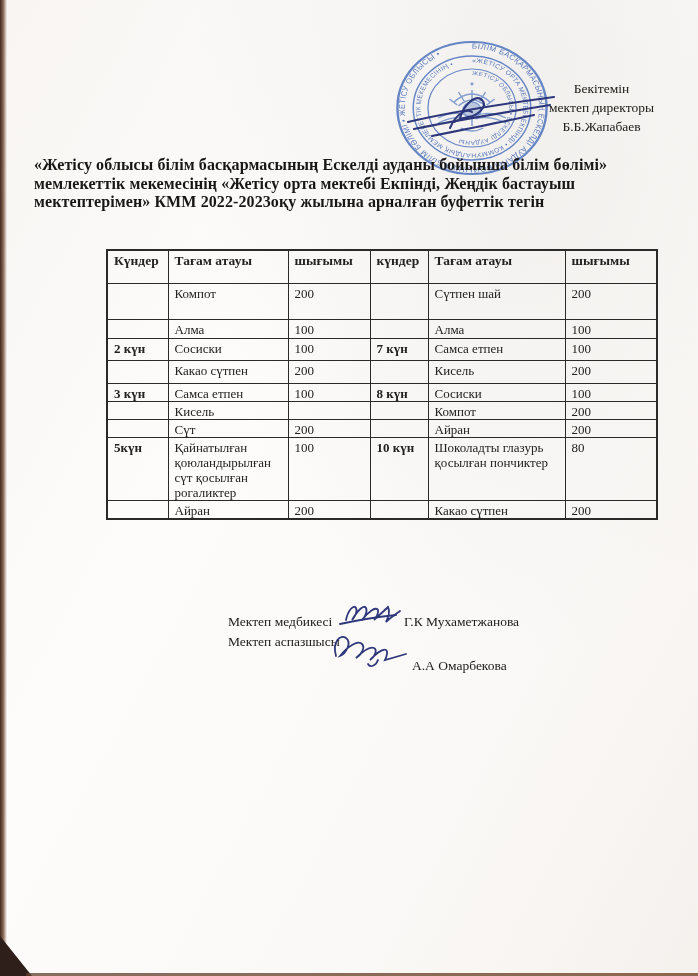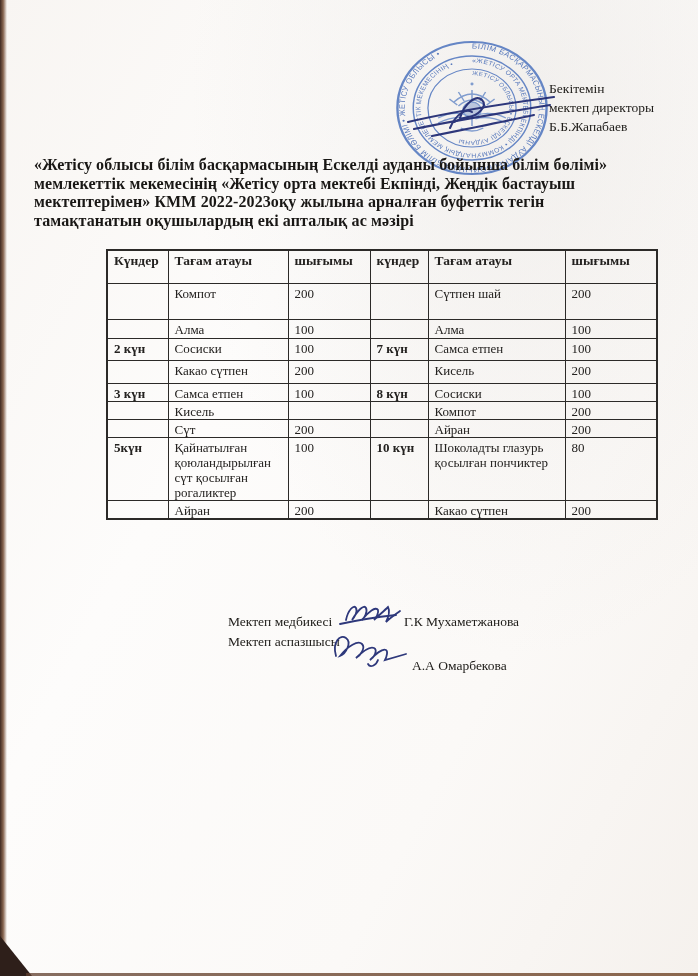--- a/index.html
+++ b/index.html
@@ -21,21 +21,21 @@
   .corner-bl{
     position:absolute;left:0;bottom:0;width:0;height:0;
     border-bottom:40px solid #2e1f1a;border-right:32px solid transparent;
   }
   .edge-bottom{
     position:absolute;left:26px;right:0;bottom:0;height:3px;
     background:linear-gradient(to right,rgba(95,62,45,.75),rgba(128,88,60,.9));
   }
   .seal{position:absolute;left:393px;top:38px;opacity:.93;}
   .approval{
-    position:absolute;top:79px;right:44px;text-align:left;
+    position:absolute;top:79px;right:44px;text-align:center;
     font-size:13.5px;line-height:19px;color:#22201d;
   }
   .sig-director{position:absolute;left:402px;top:84px;}
   .doc-title{
     position:absolute;top:156px;left:34px;width:648px;text-align:left;
     font-weight:bold;font-size:16px;line-height:18.6px;letter-spacing:.1px;color:#191715;
   }
   .menu-wrap{position:absolute;left:106px;top:249px;}
   table.menu{
     border-collapse:collapse;table-layout:fixed;width:550px;
@@ -118,21 +118,20 @@
       <path d="M12 45 C50 37 105 28 148 21"></path>
       <path d="M30 52 C60 46 100 38 132 31"></path>
       <path d="M48 44 C54 30 64 24 70 28"></path>
     </g>
   </svg>
 
   <div class="doc-title">
     <div>«Жетісу облысы білім басқармасының Ескелді ауданы бойынша білім бөлімі»</div>
     <div>мемлекеттік мекемесінің  «Жетісу орта мектебі Екпінді, Жеңдік бастауыш</div>
     <div>мектептерімен» КММ 2022-2023оқу жылына арналған  буфеттік   тегін</div>
-    <div>тамақтанатын оқушылардың  екі апталық  ас мәзірі</div>
   </div>
 
   <div class="menu-wrap">
     <table class="menu">
       <colgroup>
         <col style="width:61px">
           <col style="width:120px">
           <col style="width:82px">
         <col style="width:58px">
           <col style="width:137px">

